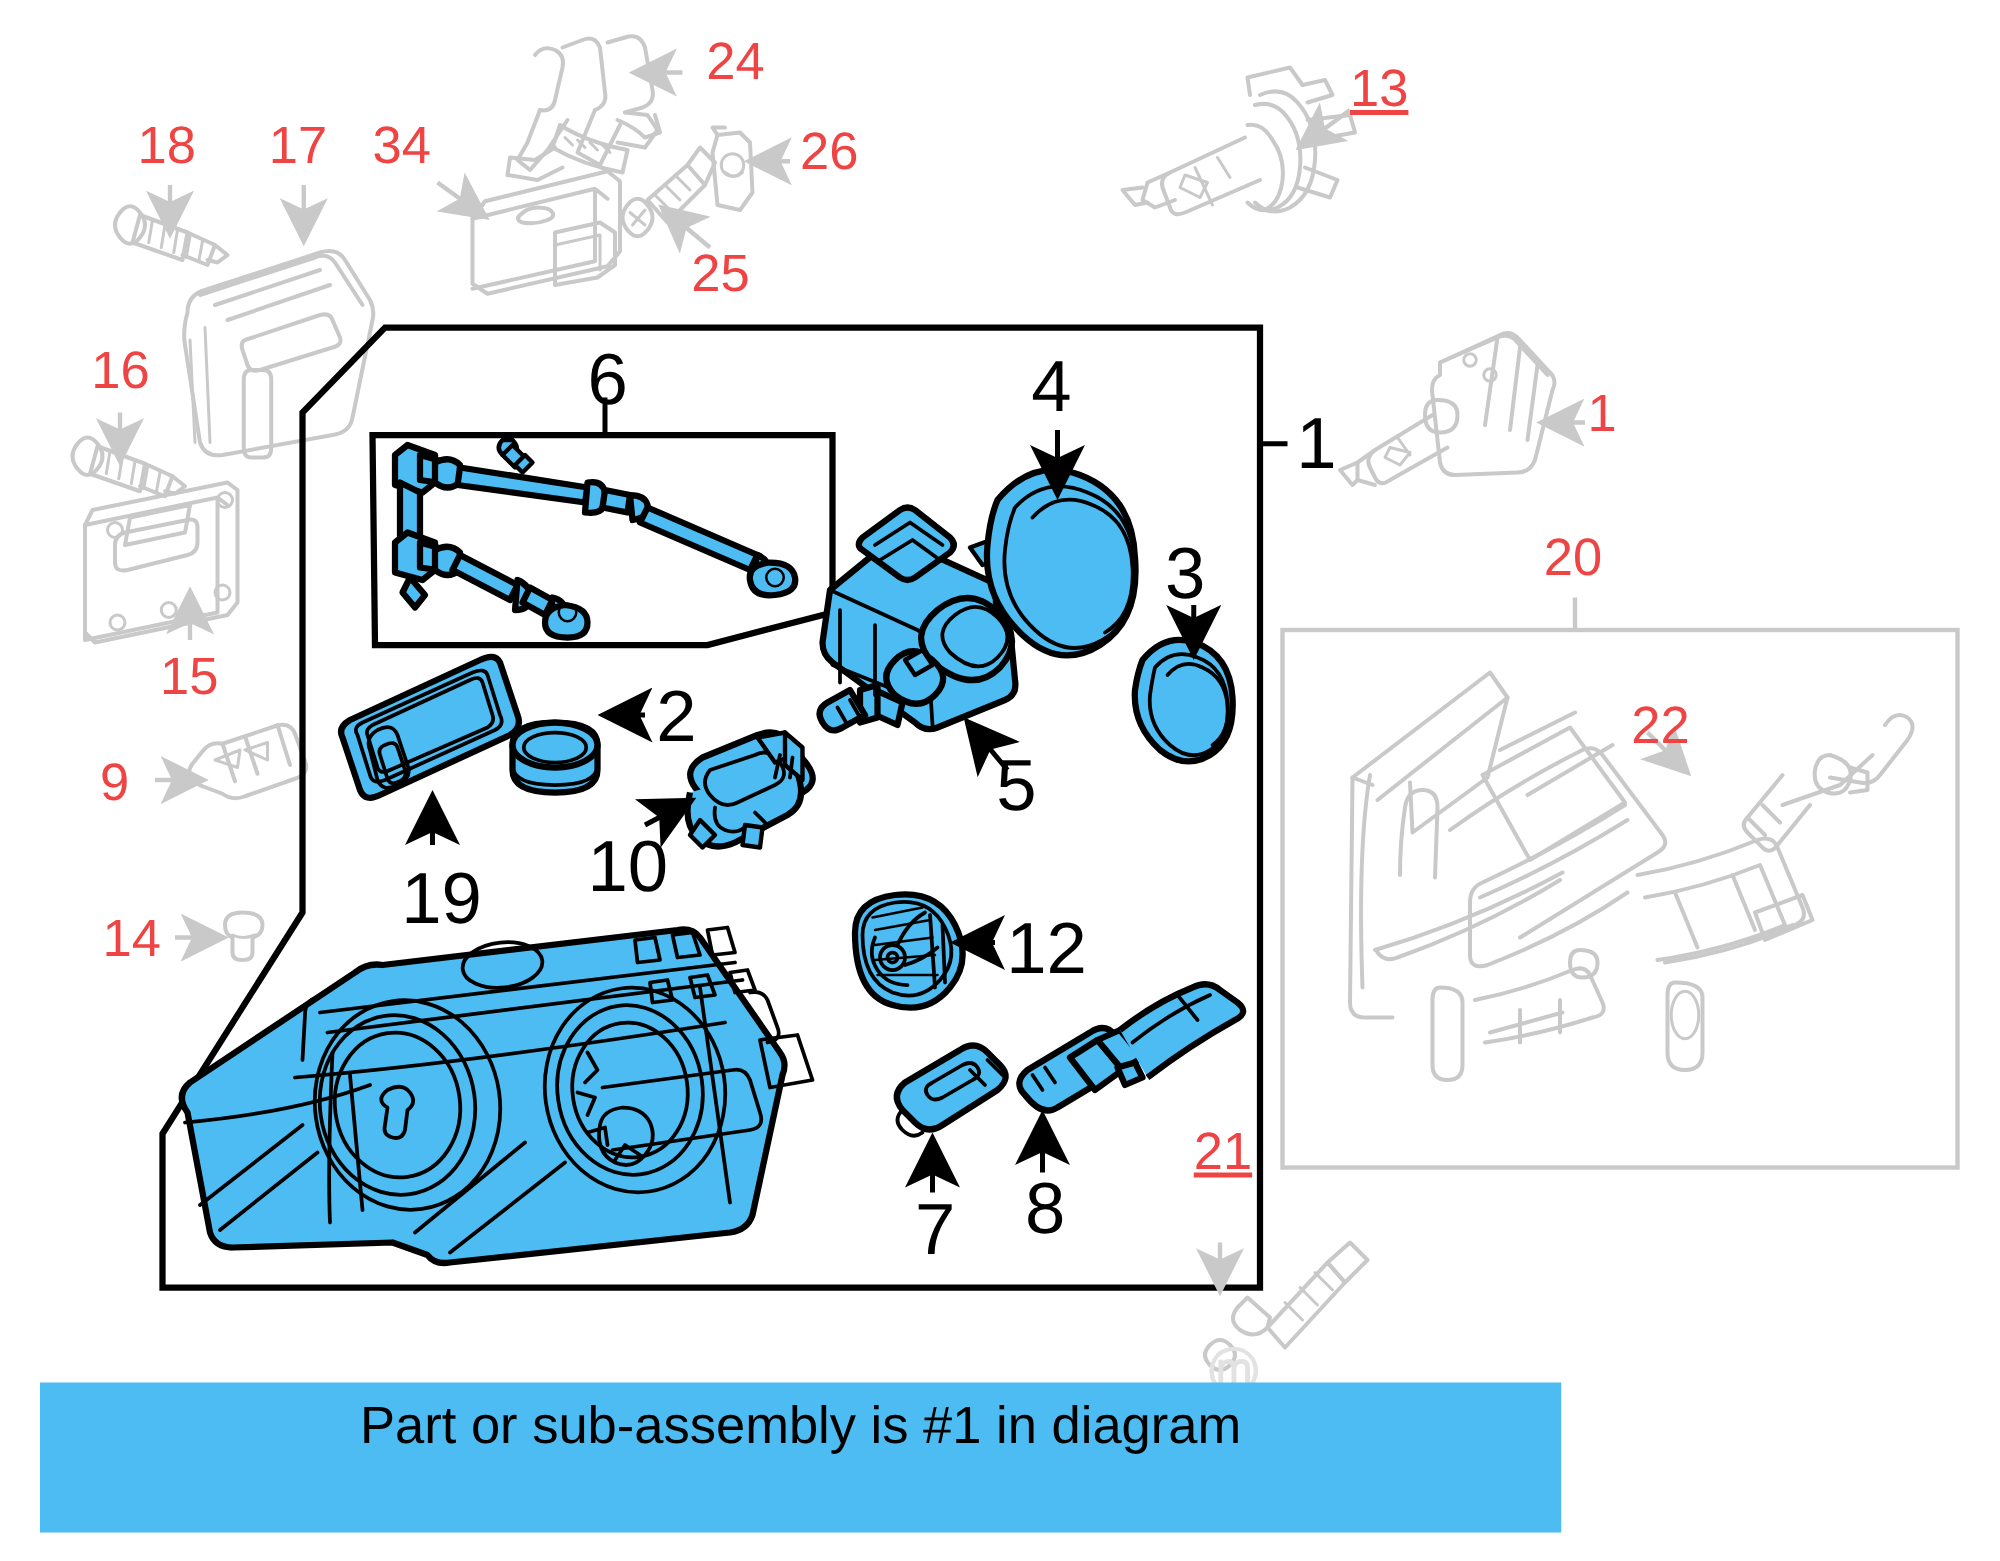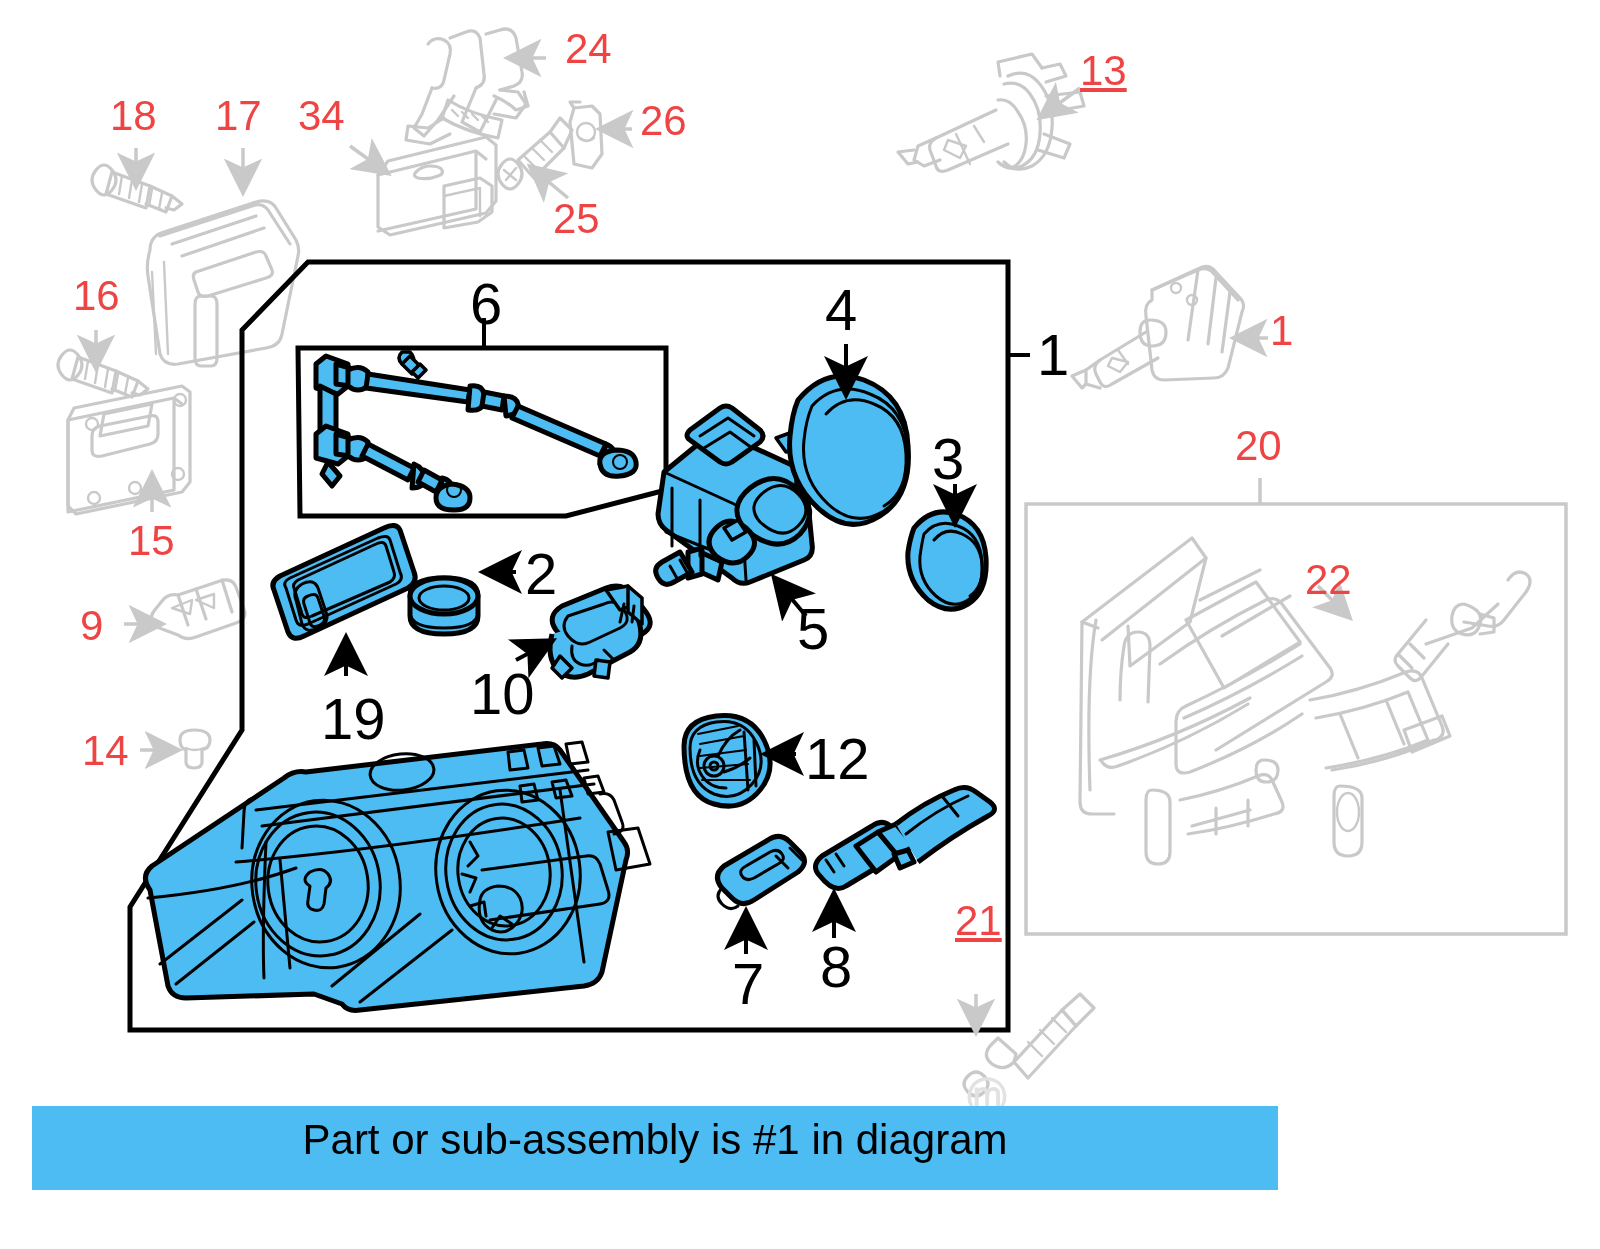--- a/index.html
+++ b/index.html
@@ -5,22 +5,22 @@
   html,body{margin:0;padding:0;background:#ffffff;}
   body{font-family:"Liberation Sans", sans-serif;}
   #root{position:relative;width:1600px;height:1249px;background:#fff;overflow:hidden;}
   svg{position:absolute;left:0;top:0;width:1600px;height:1249px;}
 
   .lbl{position:absolute;font-family:"Liberation Sans", sans-serif;font-weight:400;
        line-height:1;white-space:nowrap;}
   .lbl-black{color:#000;font-size:58px;}
   .lbl-gray{color:#ef4444;font-size:42px;}
 
-  #banner{position:absolute;left:32px;top:1106px;width:1217px;height:84px;
-          background:#4cbcf2;padding-left:29px;}
+  #banner{position:absolute;left:32px;top:1106px;width:1217px;height:120px;
+          background:#4cbcf2;}
   #banner .bl{position:absolute;left:0;width:100%;text-align:center;color:#000;
               font-size:42px;font-family:"Liberation Sans", sans-serif;}
   #banner .bl1{top:10px;}
   #banner .bl2{top:58px;}
 
   #wm{position:absolute;left:932px;top:1070px;width:110px;height:46px;
       color:#e2e2e2;font-size:40px;font-weight:bold;text-align:center;}
 </style>
 </head>
 <body>

